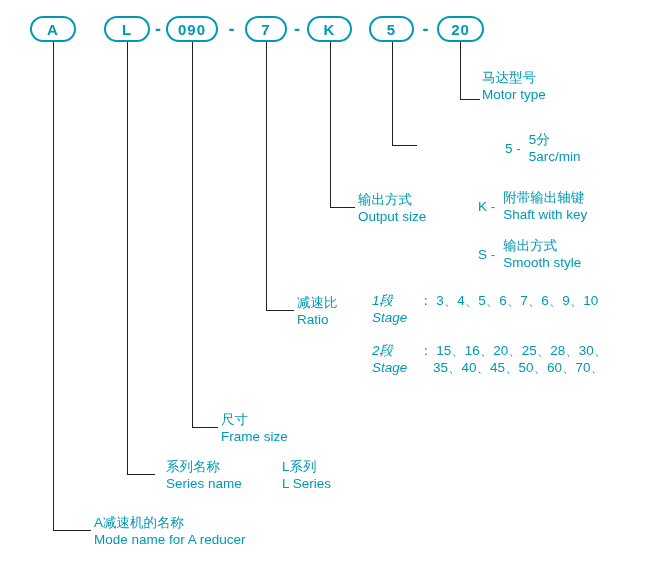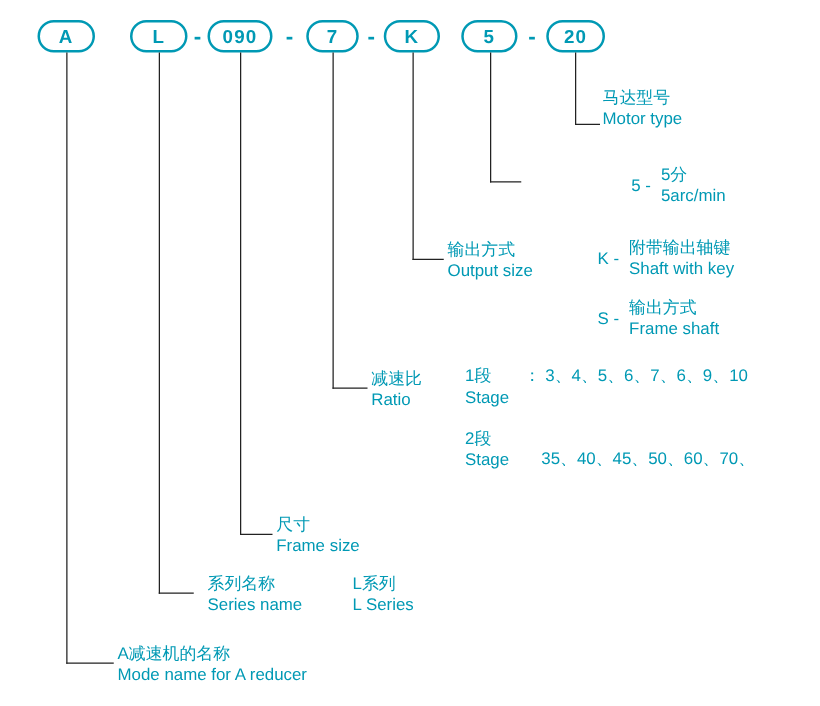--- a/index.html
+++ b/index.html
@@ -35,22 +35,22 @@
     border-bottom:1.5px solid var(--line,#222);
   }
   .label-block, .values, .option-row, .stage-row {
     position:absolute;
     color:var(--accent,#0099b4);
     font-size:13.5px; line-height:17px;
     white-space:nowrap;
   }
   .option-row { display:flex; align-items:center; gap:8px; }
   .stage-row  { display:flex; align-items:flex-start; }
-  .stage-label { width:47px; flex-shrink:0; }
-  .indent { padding-left:14px;margin-top:16px; }
+  .stage-label { width:47px; flex-shrink:0;font-style:italic; }
+  .indent { padding-left:14px; }
 </style>
 </head>
 <body>
 
 <div class="diagram">
 
   <div class="code-box" style="left:30px;width:46px">A</div>
   <div class="code-box" style="left:104px;width:46px">L</div>
   <div class="code-box" style="left:166px;width:52px">090</div>
   <div class="code-box" style="left:245px;width:42px">7</div>
@@ -92,21 +92,21 @@
     <span>K -</span>
     <span>
       <div>附带输出轴键</div>
       <div>Shaft with key</div>
     </span>
   </div>
   <div class="option-row" style="left:478px;top:237px">
     <span>S -</span>
     <span>
       <div>输出方式</div>
-      <div>Frame shaft</div>
+      <div>Smooth style</div>
     </span>
   </div>
 
   <div class="label-block" style="left:297px;top:294px">
     <div>减速比</div>
     <div>Ratio</div>
   </div>
   <div class="stage-row" style="left:372px;top:292px">
     <div class="stage-label">
       <div>1段</div>
@@ -115,20 +115,21 @@
     <div>
       <div>： 3、4、5、6、7、6、9、10</div>
     </div>
   </div>
   <div class="stage-row" style="left:372px;top:342px">
     <div class="stage-label">
       <div>2段</div>
       <div>Stage</div>
     </div>
     <div>
+      <div>： 15、16、20、25、28、30、</div>
       <div class="indent">35、40、45、50、60、70、</div>
     </div>
   </div>
 
   <div class="label-block" style="left:221px;top:411px">
     <div>尺寸</div>
     <div>Frame size</div>
   </div>
 
   <div class="label-block" style="left:166px;top:458px">

